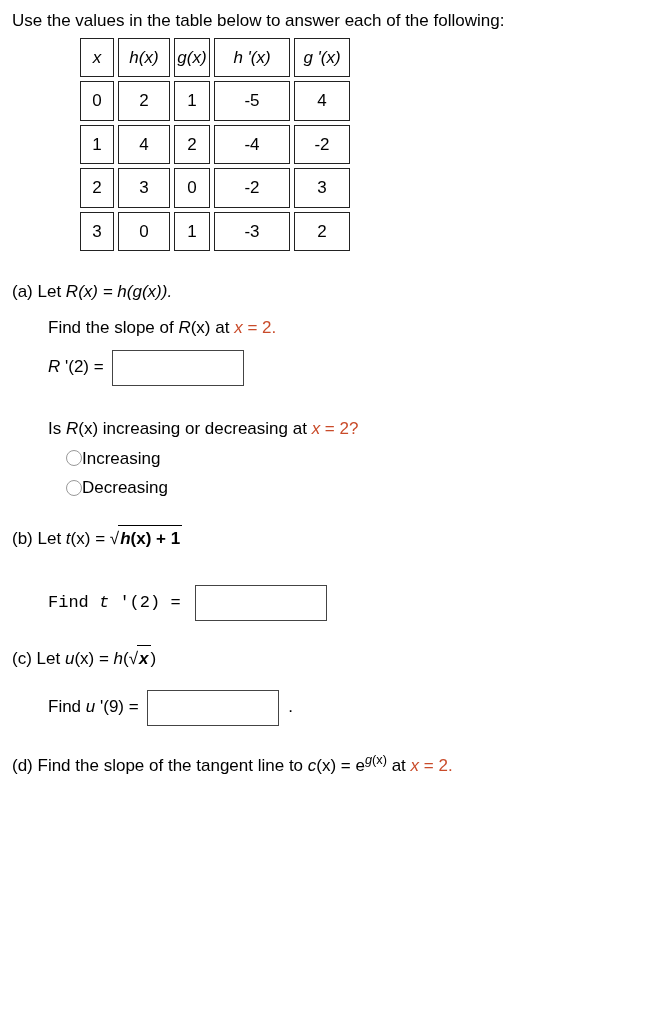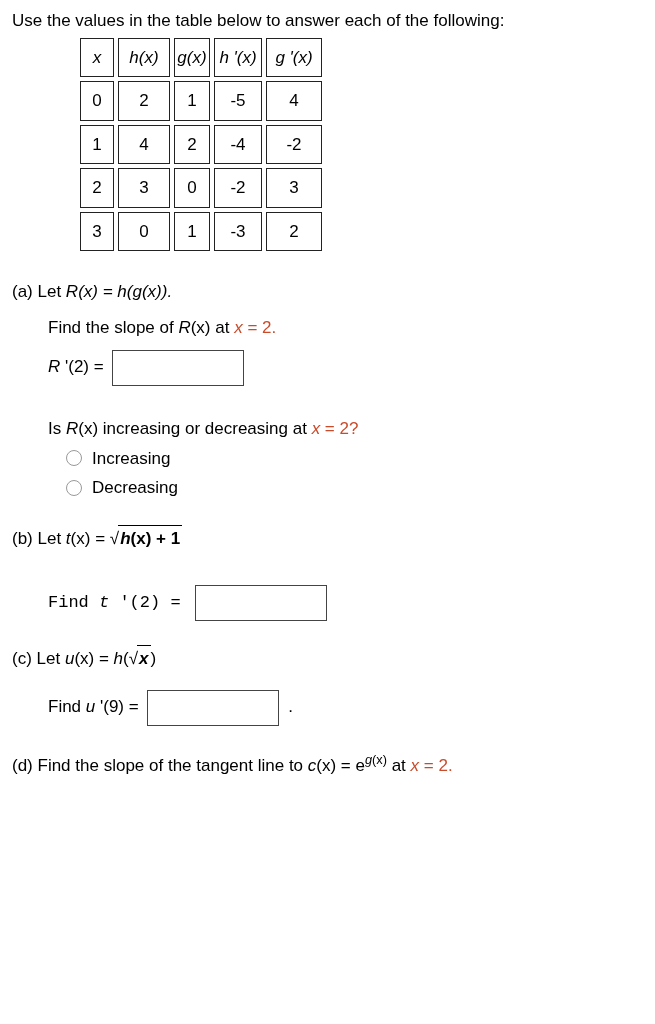--- a/index.html
+++ b/index.html
@@ -31,21 +31,21 @@
     }
     table.data-table th {
       font-style: italic;
     }
     .header-cell {
       font-style: italic;
     }
     .col-x { width: 34px; }
     .col-h { width: 52px; }
     .col-g { width: 36px; }
-    .col-hp { width: 48px; }
+    .col-hp { width: 76px; }
     .col-gp { width: 56px; }
     .part {
       margin-bottom: 24px;
     }
     .indent {
       margin-left: 36px;
     }
     .answer-box {
       display: inline-block;
       border: 1px solid #444;
@@ -56,21 +56,20 @@
       background: #fff;
     }
     .radio-group {
       margin-left: 54px;
       margin-top: 4px;
     }
     .radio-item {
       margin: 4px 0;
       display: flex;
       align-items: center;
-      gap: 10px;
     }
     .radio-circle {
       width: 14px;
       height: 14px;
       border: 1px solid #999;
       border-radius: 50%;
       display: inline-block;
       flex-shrink: 0;
     }
     .math-i { font-style: italic; }

